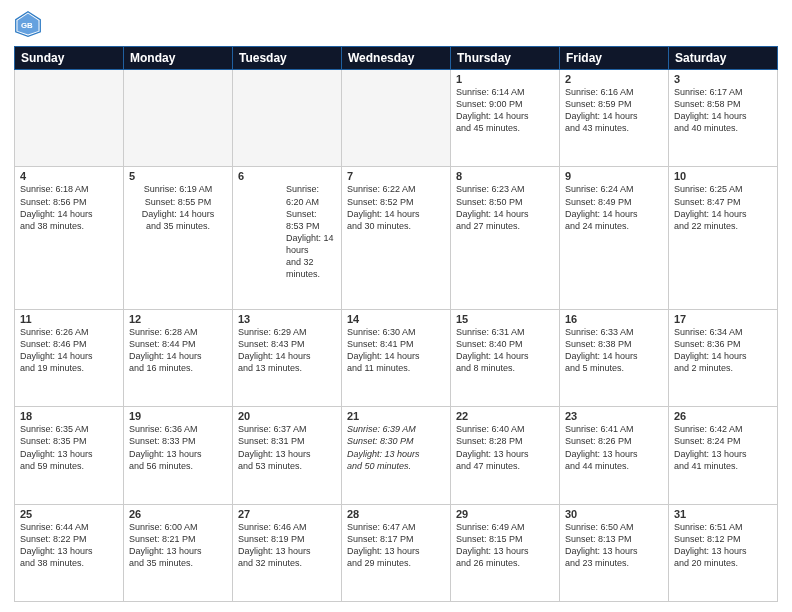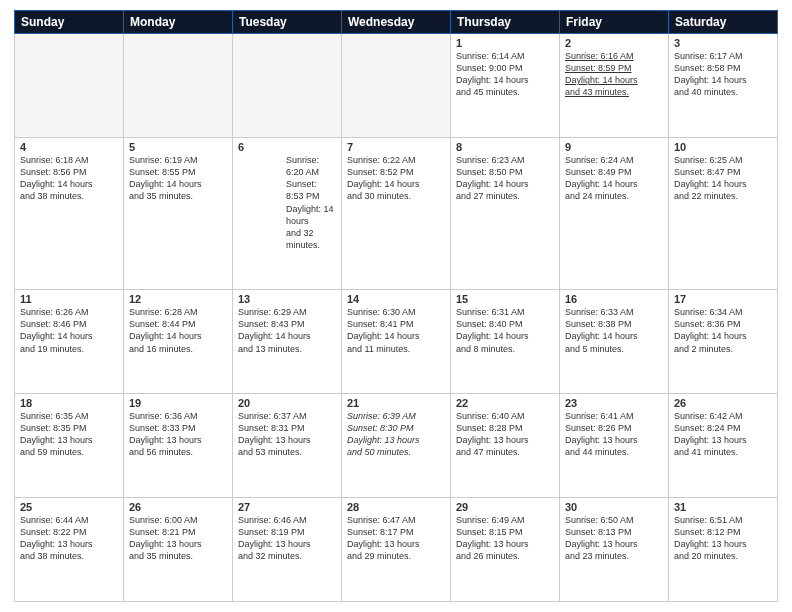--- a/index.html
+++ b/index.html
@@ -94,20 +94,37 @@
     .day-info {
       font-size: 9px;
       line-height: 1.35;
       color: #333;
     }
   </style>
 </head>
 <body>
 
 <div class="page">
+  <div class="header">
+    <div class="logo">
+      <svg class="logo-icon" viewBox="0 0 32 32">
+        <polygon points="16,4 28,12 28,24 16,28 4,24 4,12" fill="#4a90d9" opacity="0.85"></polygon>
+        <polygon points="16,2 30,11 30,25 16,30 2,25 2,11" fill="none" stroke="#2e7bc4" stroke-width="1.5"></polygon>
+        <text x="8" y="20" font-size="9" fill="white" font-weight="bold">GB</text>
+      </svg>
+      <div class="logo-text">
+        <div></div>
+        <div><span></span></div>
+      </div>
+    </div>
+    <div class="title-block">
+      <div class="month-title"></div>
+      <div class="location-title"></div>
+    </div>
+  </div>
 
   <table class="calendar">
     <thead>
       <tr>
       <th>Sunday</th>
           <th>Monday</th>
           <th>Tuesday</th>
           <th>Wednesday</th>
           <th>Thursday</th>
           <th>Friday</th>
@@ -122,21 +139,21 @@
           <td class="empty"></td>
           <td>
             <span class="day-number">1</span>
             <div class="day-info" style="white-space: pre-line;">Sunrise: 6:14 AM
 Sunset: 9:00 PM
 Daylight: 14 hours
 and 45 minutes.</div>
           </td>
           <td>
             <span class="day-number">2</span>
-            <div class="day-info" style="white-space: pre-line; text-decoration: underline;">Sunrise: 6:16 AM
+            <div class="day-info" style="white-space: pre-line;">Sunrise: 6:16 AM
 Sunset: 8:59 PM
 Daylight: 14 hours
 and 43 minutes.</div>
           </td>
           <td>
             <span class="day-number">3</span>
             <div class="day-info" style="white-space: pre-line;">Sunrise: 6:17 AM
 Sunset: 8:58 PM
 Daylight: 14 hours
 and 40 minutes.</div>
@@ -145,21 +162,21 @@
         <tr>
           <td>
             <span class="day-number">4</span>
             <div class="day-info" style="white-space: pre-line;">Sunrise: 6:18 AM
 Sunset: 8:56 PM
 Daylight: 14 hours
 and 38 minutes.</div>
           </td>
           <td>
             <span class="day-number">5</span>
-            <div class="day-info" style="white-space: pre-line;">Sunrise: 6:19 AM
+            <div class="day-info" style="white-space: pre-line; text-align: center;">Sunrise: 6:19 AM
 Sunset: 8:55 PM
 Daylight: 14 hours
 and 35 minutes.</div>
           </td>
           <td>
             <span class="day-number">6</span>
             <div class="day-info" style="white-space: pre-line; margin-left: 48px;">Sunrise: 6:20 AM
 Sunset: 8:53 PM
 Daylight: 14 hours
 and 32 minutes.</div>

